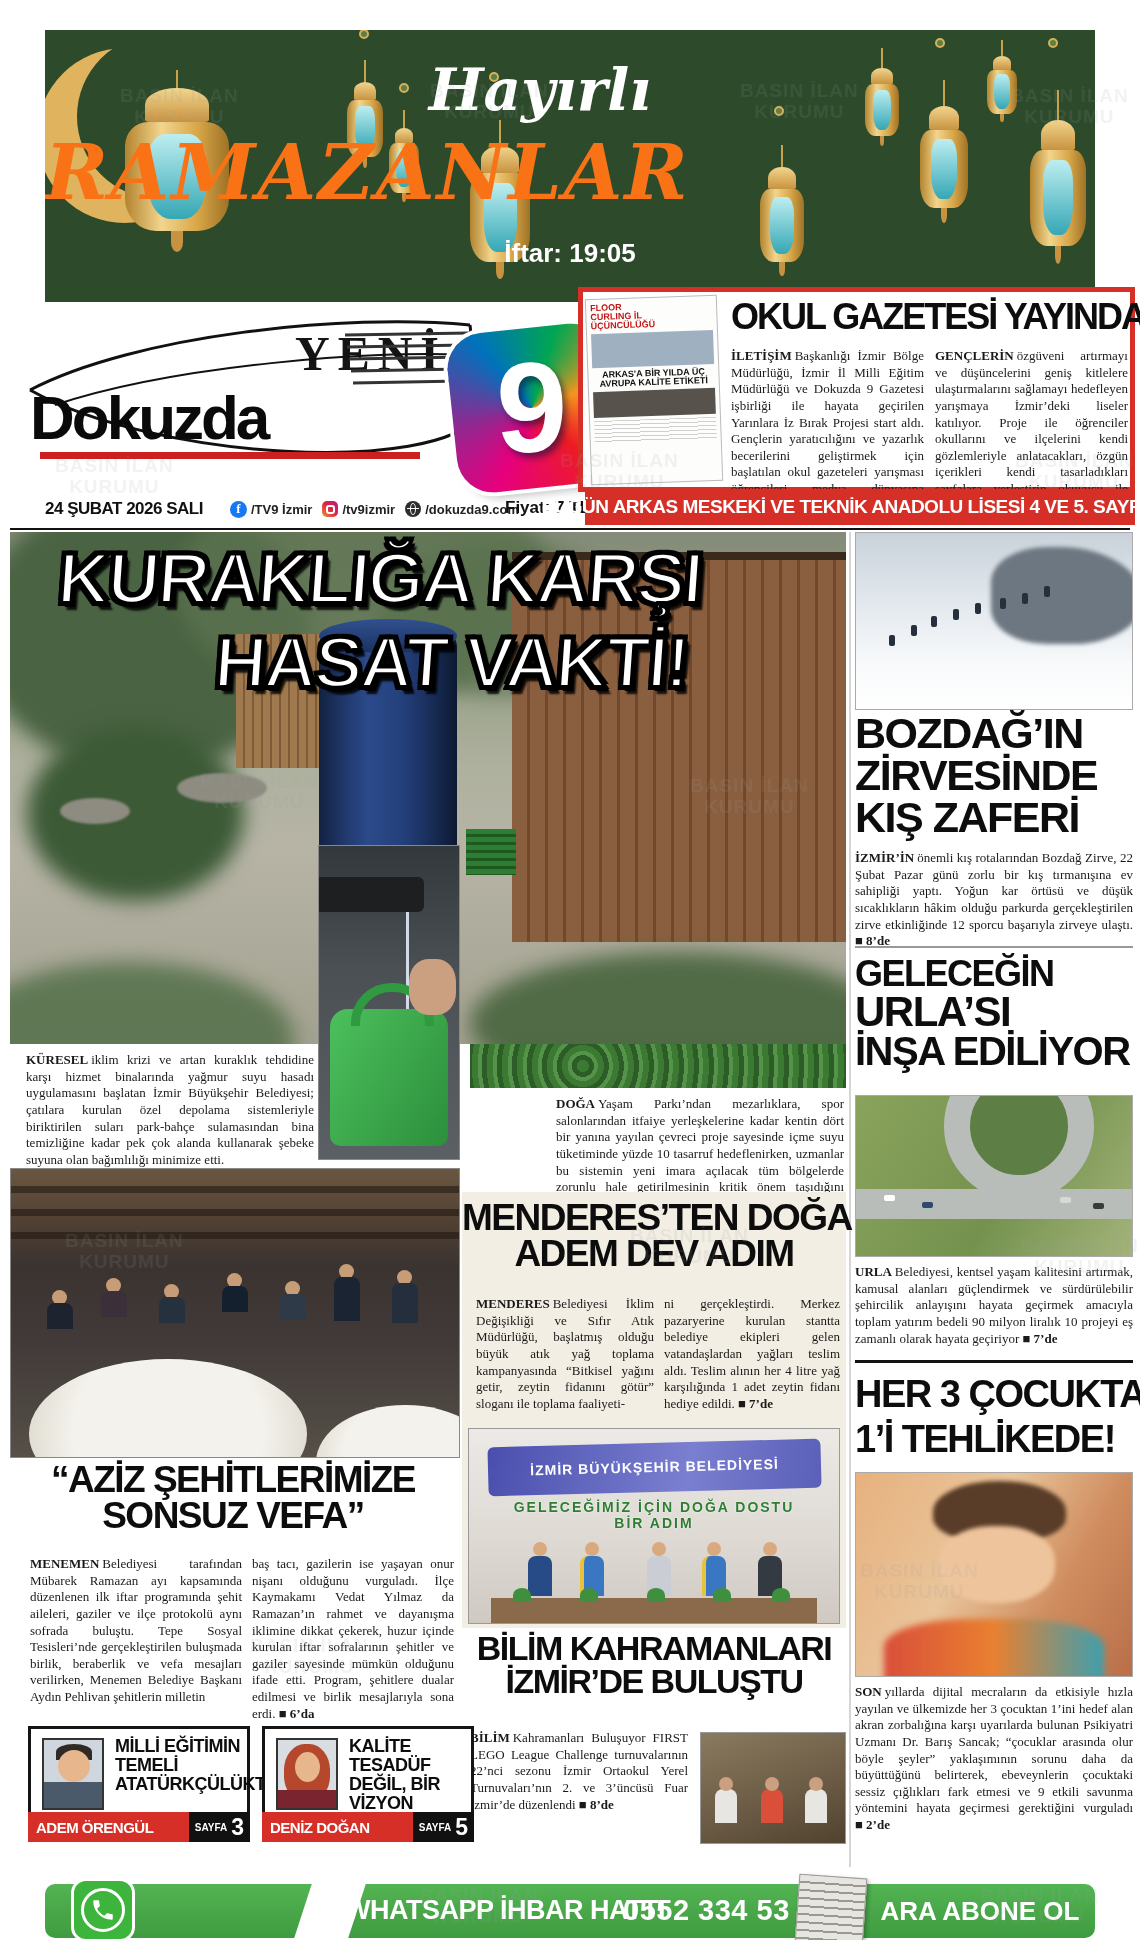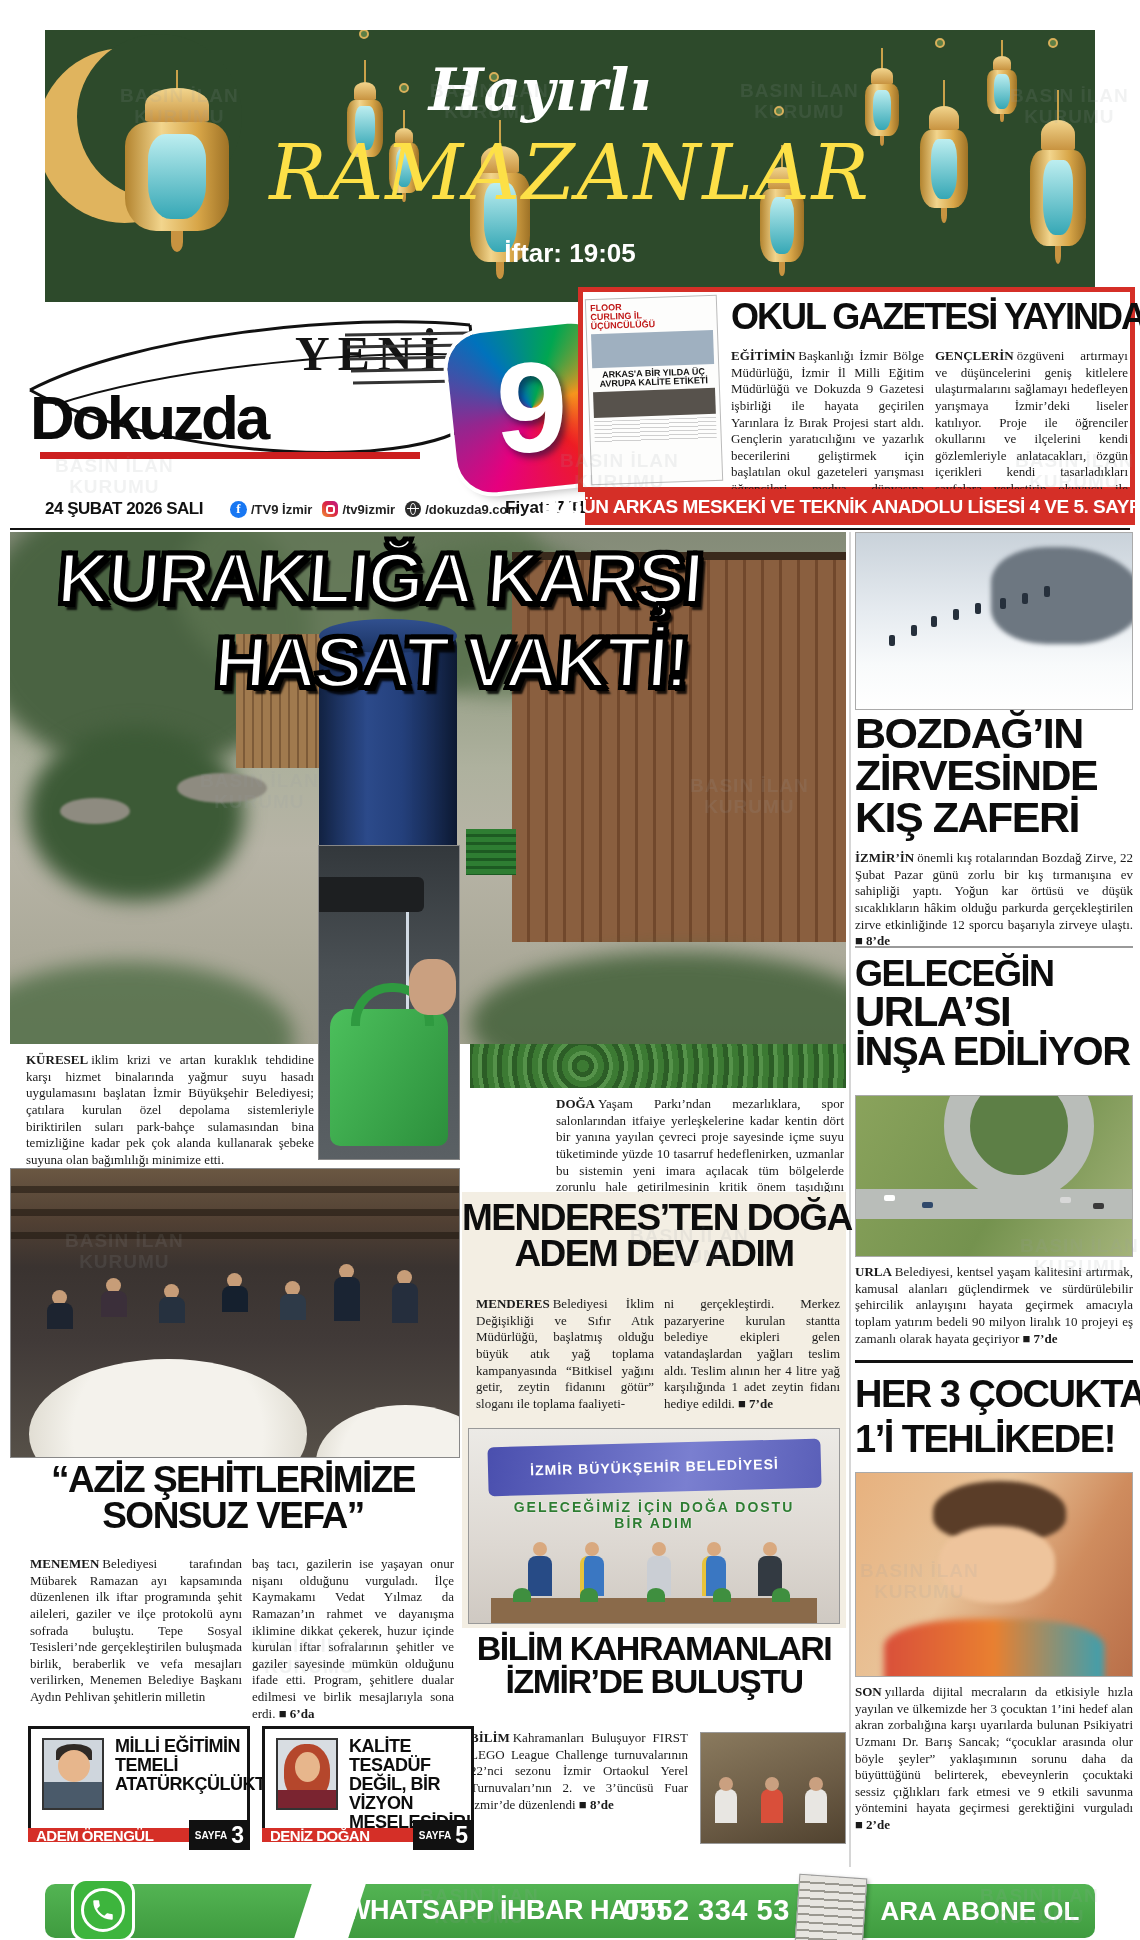--- a/index.html
+++ b/index.html
@@ -13,22 +13,22 @@
   .pg-ref{font-weight:700;white-space:nowrap}
   .hl{font-weight:700;letter-spacing:-1.5px;line-height:.98;color:#0d0d0d}
   .wm{position:absolute;color:#9aa0a4;opacity:.13;font-weight:700;font-size:19px;text-align:center;
       white-space:pre-line;line-height:1.12;z-index:40;pointer-events:none;letter-spacing:1px}
   
   .banner{left:45px;top:30px;width:1050px;height:272px;background:#2d4a2b;overflow:hidden;z-index:1}
   .crescent{left:-8px;top:18px;width:175px;height:175px;border-radius:50%;background:#e0b45e}
   .crescent::after{content:"";position:absolute;left:40px;top:-14px;width:165px;height:165px;border-radius:50%;background:#2d4a2b}
   .greet-top{left:0;right:60px;top:26px;text-align:center;color:#fff;font-family:"DejaVu Serif",serif;
              font-style:italic;font-size:58px;font-weight:700}
-  .greet-main{left:0;right:0;top:98px;text-align:center;color:#fde047;font-family:"DejaVu Serif",serif;
-             font-style:italic;font-size:76px;font-weight:400;letter-spacing:2px}
+  .greet-main{left:0;right:0;top:98px;color:#f97316;font-family:"DejaVu Serif",serif;
+             font-style:italic;font-size:76px;font-weight:700;letter-spacing:2px}
   .iftar{left:0;right:0;top:208px;text-align:center;color:#fff;font-size:26px;font-weight:700}
   .lant{position:absolute;display:flex;flex-direction:column;align-items:center}
   .lant .chain{width:2px;background:#caa24a}
   .lant .ring{width:10px;height:10px;border:2px solid #d8b05a;border-radius:50%}
   .lant .dome{width:62%;height:16%;background:linear-gradient(180deg,#f2d58d,#c89340);border-radius:50% 50% 8% 8%}
   .lant .bod{width:100%;height:52%;background:linear-gradient(90deg,#b3842f,#f2d58d 35%,#d8a648 70%,#9e7226);
              border-radius:22% 22% 30% 30%;display:flex;align-items:center;justify-content:center}
   .lant .glass{width:55%;height:78%;background:linear-gradient(180deg,#bdeef0,#35a7b5);border-radius:30% 30% 40% 40%}
   .lant .tip{width:12%;height:10%;background:#c89340;border-radius:0 0 50% 50%}
   
@@ -147,21 +147,21 @@
   .bilim-h{left:462px;top:1632px;width:384px;text-align:center}
   .bilim-h div{font-size:34px;white-space:nowrap}
   .bilim-photo{left:700px;top:1732px;width:146px;height:112px;overflow:hidden;border:1px solid #999;
       background:linear-gradient(160deg,#8a7a5e,#6a5a44 60%,#50422f)}
   .bkid{position:absolute;width:22px;height:34px;border-radius:8px 8px 0 0;background:#e8e6e2;bottom:18%}
   .bkid::before{content:"";position:absolute;left:4px;top:-12px;width:14px;height:14px;border-radius:50%;background:#caa080}
   
   .colbox{top:1726px;height:116px;background:#fff;border:3px solid #141414}
   .colbox .por{position:absolute;left:11px;top:9px;width:62px;height:72px;border:2px solid #333;overflow:hidden}
   .colbox .ttl{position:absolute;left:84px;top:8px;right:6px;font-size:18px;font-weight:700;letter-spacing:-.5px;line-height:1.06;color:#0d0d0d}
-  .redbar{position:absolute;left:-3px;right:-3px;bottom:-3px;height:14px;background:#d52f27;display:flex;align-items:center}
+  .redbar{position:absolute;left:-3px;right:-3px;bottom:-3px;height:30px;background:#d52f27;display:flex;align-items:center}
   .redbar .nm{color:#fff;font-weight:700;font-size:15px;margin-left:8px;letter-spacing:-.5px;flex:1}
   .chip{background:#111;color:#fff;height:30px;display:flex;align-items:center;padding:0 6px;gap:4px}
   .chip .s{font-size:10px;font-weight:700}
   .chip .n{font-size:23px;font-weight:700}
   .por1-head{position:absolute;left:14px;top:10px;width:32px;height:32px;border-radius:50%;background:#e7b68c}
   .por1-hair{position:absolute;left:12px;top:4px;width:36px;height:16px;border-radius:50% 50% 0 0;background:#2f2a26}
   .por1-sho{position:absolute;left:0;bottom:0;width:100%;height:26px;background:#4a5a6a}
   .por2-hair{position:absolute;left:6px;top:4px;width:46px;height:58px;border-radius:45%;background:#b5472c}
   .por2-head{position:absolute;left:17px;top:12px;width:25px;height:30px;border-radius:50%;background:#e7b68c}
   .por2-sho{position:absolute;left:0;bottom:0;width:100%;height:18px;background:#7a2430}
@@ -309,21 +309,21 @@
   <div class="abs okul">
     <div class="abs mini-paper">
       <div class="mini-h1">FLOOR CURLING İL ÜÇÜNCÜLÜĞÜ</div>
       <div class="mini-ph"></div>
       <div class="mini-h2">ARKAS'A BİR YILDA ÜÇ AVRUPA KALİTE ETİKETİ</div>
       <div class="mini-ph2"></div>
       <div class="mini-lines"></div>
     </div>
     <div class="abs okul-head">OKUL GAZETESİ YAYINDA</div>
     <p class="abs body-txt okul-col" style="left:148px">
-      <b>EĞİTİMİN</b><span>Başkanlığı İzmir Bölge Müdürlüğü, İzmir İl Milli Eğitim Müdürlüğü ve Dokuzda 9 Gazetesi işbirliği ile hayata geçirilen Yarınlara İz Bırak Projesi start aldı. Gençlerin yaratıcılığını ve yazarlık becerilerini geliştirmek için başlatılan okul gazeteleri yarışması öğrencileri medya dünyasına hazırlayacak.</span>
+      <b>İLETİŞİM</b><span>Başkanlığı İzmir Bölge Müdürlüğü, İzmir İl Milli Eğitim Müdürlüğü ve Dokuzda 9 Gazetesi işbirliği ile hayata geçirilen Yarınlara İz Bırak Projesi start aldı. Gençlerin yaratıcılığını ve yazarlık becerilerini geliştirmek için başlatılan okul gazeteleri yarışması öğrencileri medya dünyasına hazırlayacak.</span>
     </p>
     <p class="abs body-txt okul-col" style="left:352px">
       <b>GENÇLERİN</b><span>özgüveni artırmayı ve düşüncelerini geniş kitlelere ulaştırmalarını sağlamayı hedefleyen yarışmaya İzmir’deki liseler katılıyor. Proje ile öğrenciler okullarını ve ilçelerini kendi gözlemleriyle anlatacakları, özgün içerikleri kendi tasarladıkları sayfalara yerleştirip okuyucu ile buluşturuyor.</span>
     </p>
   </div>
   <div class="abs strip">BUGÜN ARKAS MESKEKİ VE TEKNİK ANADOLU LİSESİ 4 VE 5. SAYFADA</div>
 
   <div class="abs lead-photo">
     <div class="blob" style="left:-4%;top:-8%;width:40%;height:55%;background:#4a6342"></div>
     <div class="blob" style="left:20%;top:-12%;width:45%;height:45%;background:#5c7350;opacity:.8"></div>

